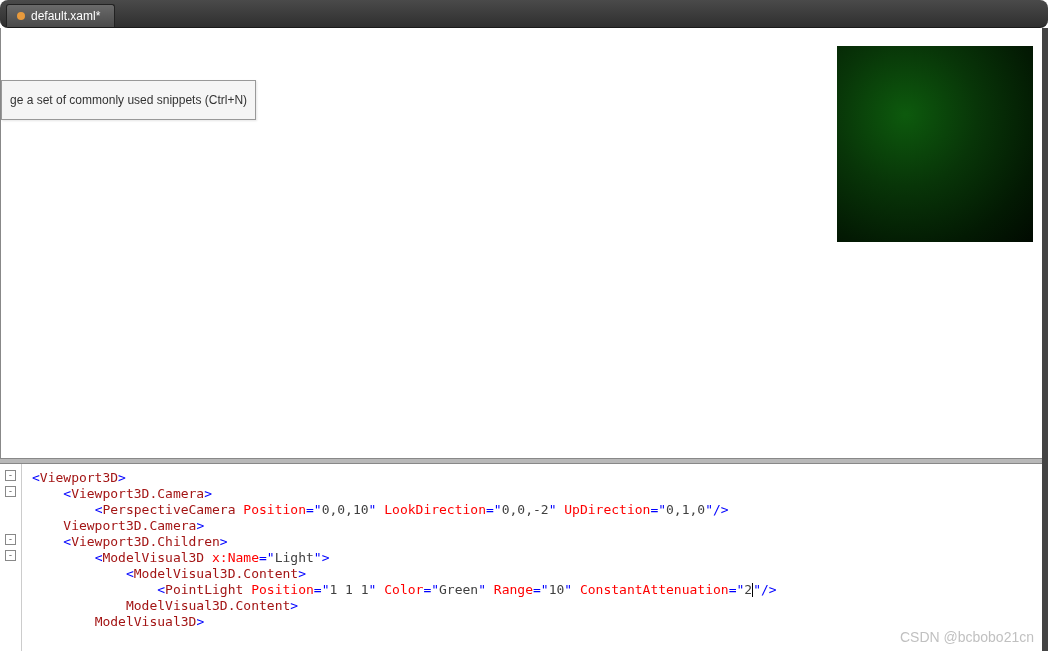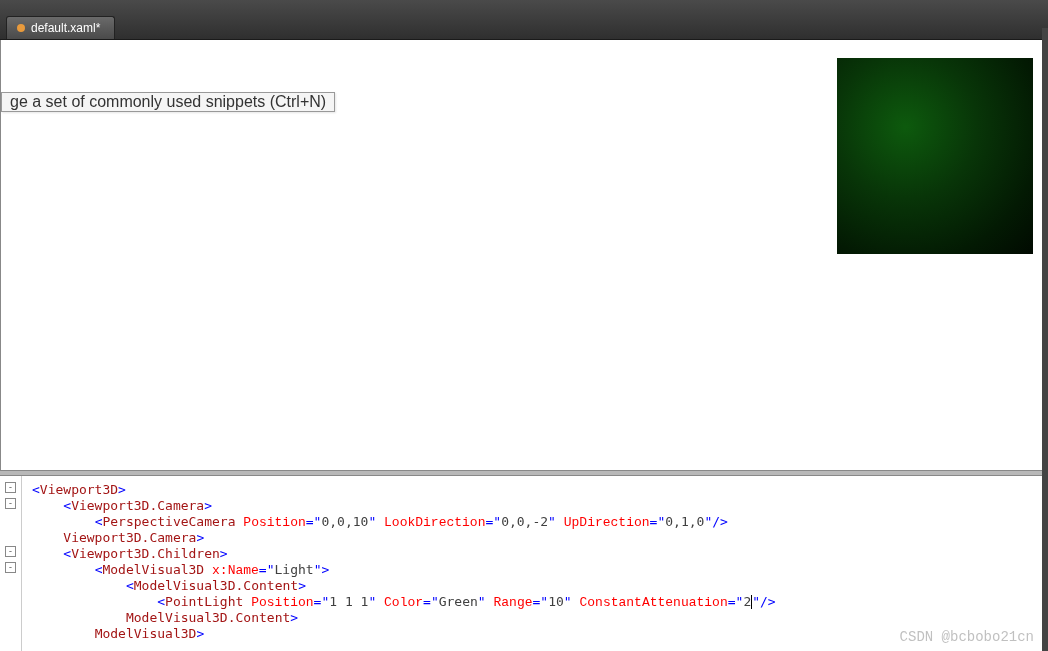--- a/index.html
+++ b/index.html
@@ -10,26 +10,27 @@
     body {
       font-family: Consolas, Monaco, monospace;
       font-size: 13px;
       background: #fff;
       width: 1048px;
       height: 651px;
       overflow: hidden;
       position: relative;
     }
     .tab-bar {
-      height: 40px;
+      height: 28px;
       background: linear-gradient(to bottom, #4a4a4a, #2f2f2f);
       display: flex;
       align-items: flex-end;
       padding-left: 6px;
       border-bottom: 1px solid #1a1a1a;
+      border-radius: 8px;
     }
     .tab {
       background: linear-gradient(to bottom, #6a6a6a, #4a4a4a);
       color: #fff;
       font-size: 12px;
       padding: 4px 14px 4px 10px;
       border-radius: 3px 3px 0 0;
       display: flex;
       align-items: center;
       gap: 6px;
@@ -51,23 +52,23 @@
       position: relative;
       border-left: 1px solid #888;
       border-right: 1px solid #888;
     }
     .tooltip-box {
       position: absolute;
       top: 52px;
       left: 0;
       background: #f5f5f5;
       border: 1px solid #999;
-      padding: 0 8px;
+      padding: 12px 8px;
       font-family: "Segoe UI", Tahoma, sans-serif;
-      font-size: 16px;
+      font-size: 12px;
       color: #333;
       box-shadow: 1px 1px 2px rgba(0,0,0,0.1);
     }
     .render-box {
       position: absolute;
       top: 18px;
       right: 14px;
       width: 196px;
       height: 196px;
       background: radial-gradient(circle at 35% 35%, #0d5a0d 0%, #083508 40%, #031a03 75%, #010a01 100%);
@@ -117,35 +118,35 @@
     }
     .code-content {
       padding: 6px 0 14px 10px;
       white-space: pre;
       color: #000;
     }
     .code-line {
       height: 16px;
     }
     .tag { color: #a31515; }
-    .attr { color: #ff0000; font-family: Liberation Mono, monospace; }
+    .attr { color: #ff0000; }
     .attrval { color: #404040; }
     .punct { color: #0000ff; }
     .cursor-caret {
       display: inline-block;
       border-left: 1px solid #000;
       height: 14px;
       vertical-align: text-bottom;
     }
     .watermark {
       position: absolute;
       bottom: 6px;
       right: 14px;
       color: rgba(150,150,150,0.6);
-      font-family: Liberation Mono, monospace;
+      font-family: Liberation Sans, sans-serif;
       font-size: 14px;
     }
     .scrollbar-right {
       position: absolute;
       right: 0;
       top: 28px;
       bottom: 0;
       width: 6px;
       background: #444;
     }

